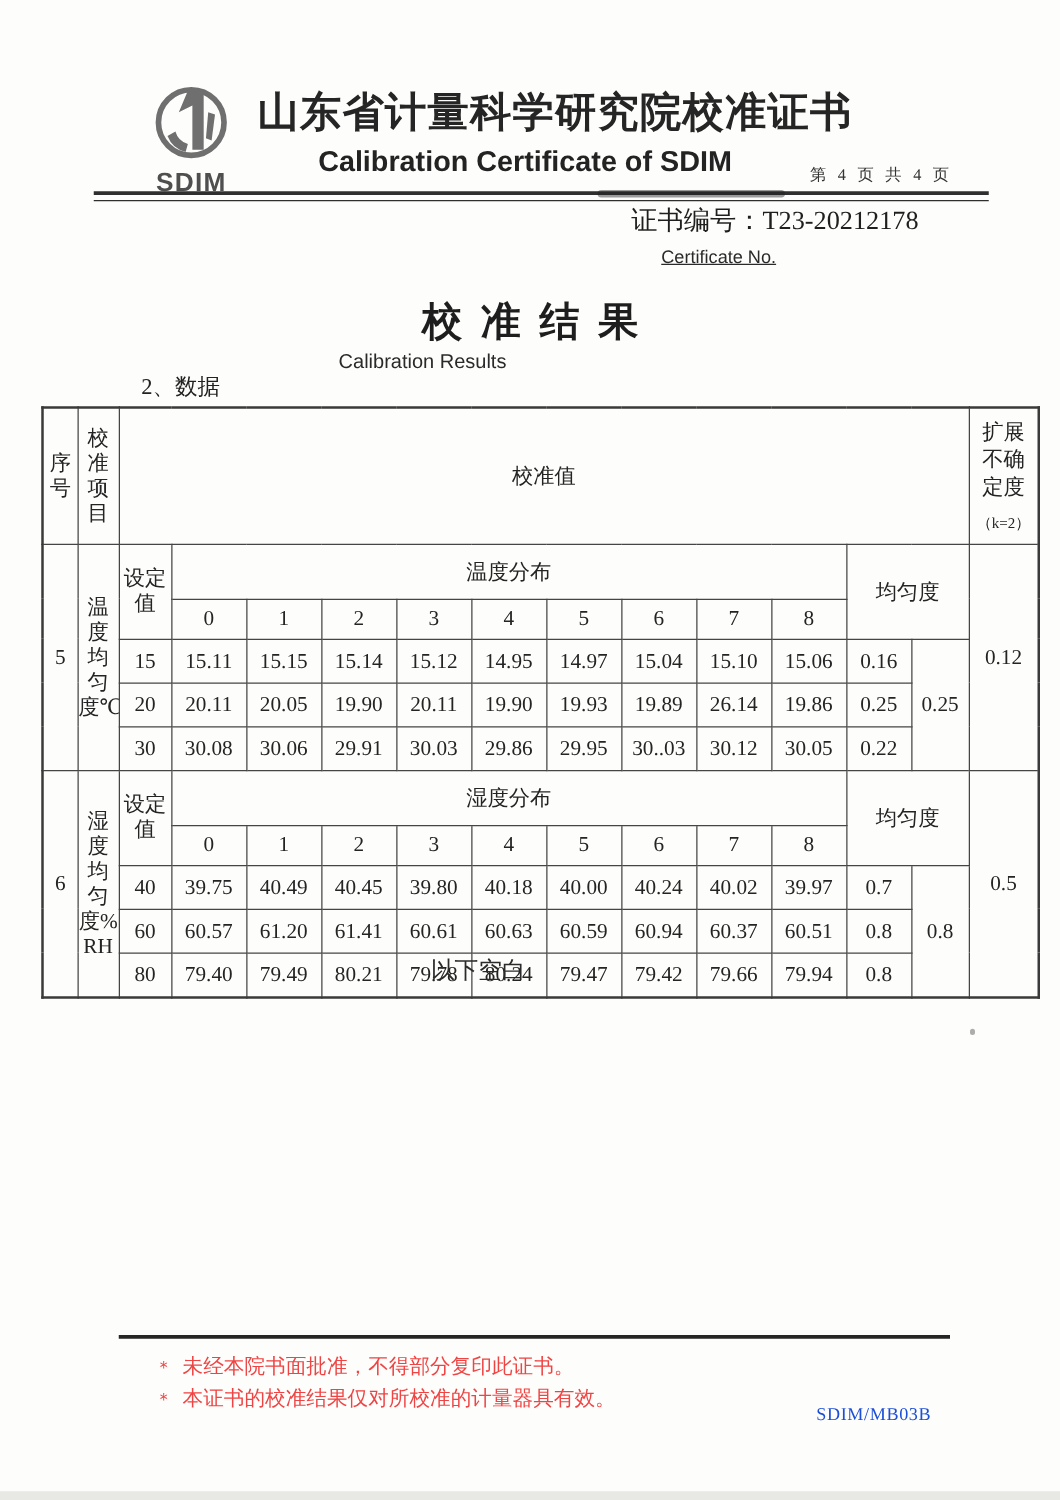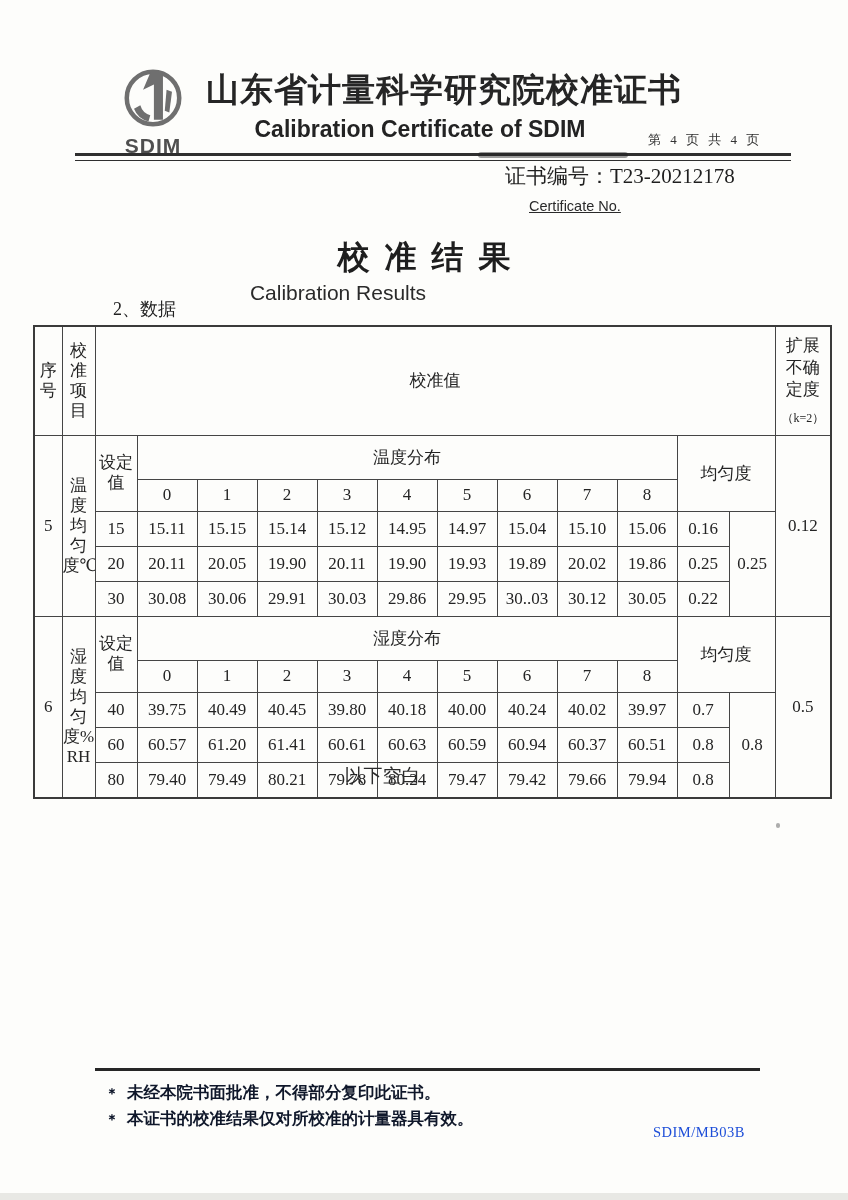--- a/index.html
+++ b/index.html
@@ -27,21 +27,21 @@
     background:rgba(35,35,35,.45);border-radius:3px;}
   .certno{left:505px;top:162px;font-size:21px;color:#1f1f1f;}
   .certno-en{margin-top:8px;margin-left:24px;font-size:14.5px;
     font-family:"Liberation Sans","DejaVu Sans",sans-serif;color:#2a2a2a;text-decoration:underline;}
 
   
   .results-cn{left:0;top:236px;width:848px;text-align:center;
     font-family:"Liberation Sans","DejaVu Sans",sans-serif;
     font-size:32px;font-weight:bold;letter-spacing:15px;text-indent:15px;color:#1e1e1e;}
   .results-en{left:0;top:281px;width:676px;text-align:center;
-    font-family:"Liberation Sans","DejaVu Sans",sans-serif;font-size:21px;color:#2a2a2a;}
+    font-family:"Liberation Sans","DejaVu Sans",sans-serif;font-size:16px;color:#2a2a2a;}
   .data-label{left:113px;top:297px;font-size:18px;color:#222;text-align:center;}
 
   
   table.cal{left:33px;top:325px;position:absolute;border-collapse:collapse;
     table-layout:fixed;width:797px;}
   table.cal td{border:1px solid #454545;text-align:center;vertical-align:middle;
     font-size:17px;padding:0;color:#242424;overflow:hidden;}
   table.cal{border:2px solid #3a3a3a;}
   td.vert{word-break:break-all;line-height:1.18;font-size:16px;}
   td.pad-seq{padding:0 4px;}
@@ -50,21 +50,21 @@
   .r-head td{height:73px;}
   .r-dist td{height:43px;}
   .r-idx td{height:31px;font-size:16px;}
   .r-data td{height:34px;}
   .knote{font-size:12px;margin-top:10px;}
   .unc-head{font-size:13.5px;line-height:1.3;padding:8px 4px !important;}
 
   
   .below-blank{left:0;top:763px;width:765px;text-align:center;font-size:19px;color:#2b2b2b;}
   .foot-rule{left:95px;top:1068px;width:665px;height:3px;background:#262626;}
-  .foot-note{left:105px;font-size:16.5px;color:#0f172a;font-weight:bold;}
+  .foot-note{left:124px;font-size:16.5px;color:#ef4444;}
   .note1{top:1082px;} .note2{top:1108px;}
   .note-marker{display:inline-block;margin-right:8px;font-size:14px;}
   .doc-code{left:653px;top:1124px;font-size:14.5px;letter-spacing:.5px;color:#1d4ed8;}
 
   .scan-bottom{left:0;top:1193px;width:848px;height:7px;background:#e8e8e4;}
   .speck{left:776px;top:823px;width:4px;height:5px;background:#8a8a8a;border-radius:2px;opacity:.7;}
 </style>
 </head>
 <body>
 
@@ -158,21 +158,21 @@
   </tr>
   <tr class="r-data">
     <td>20</td>
     <td>20.11</td>
     <td>20.05</td>
     <td>19.90</td>
     <td>20.11</td>
     <td>19.90</td>
     <td>19.93</td>
     <td>19.89</td>
-    <td>20.02</td>
+    <td>26.14</td>
     <td>19.86</td>
     <td>0.25</td>
   </tr>
   <tr class="r-data">
     <td>30</td>
     <td>30.08</td>
     <td>30.06</td>
     <td>29.91</td>
     <td>30.03</td>
     <td>29.86</td>

